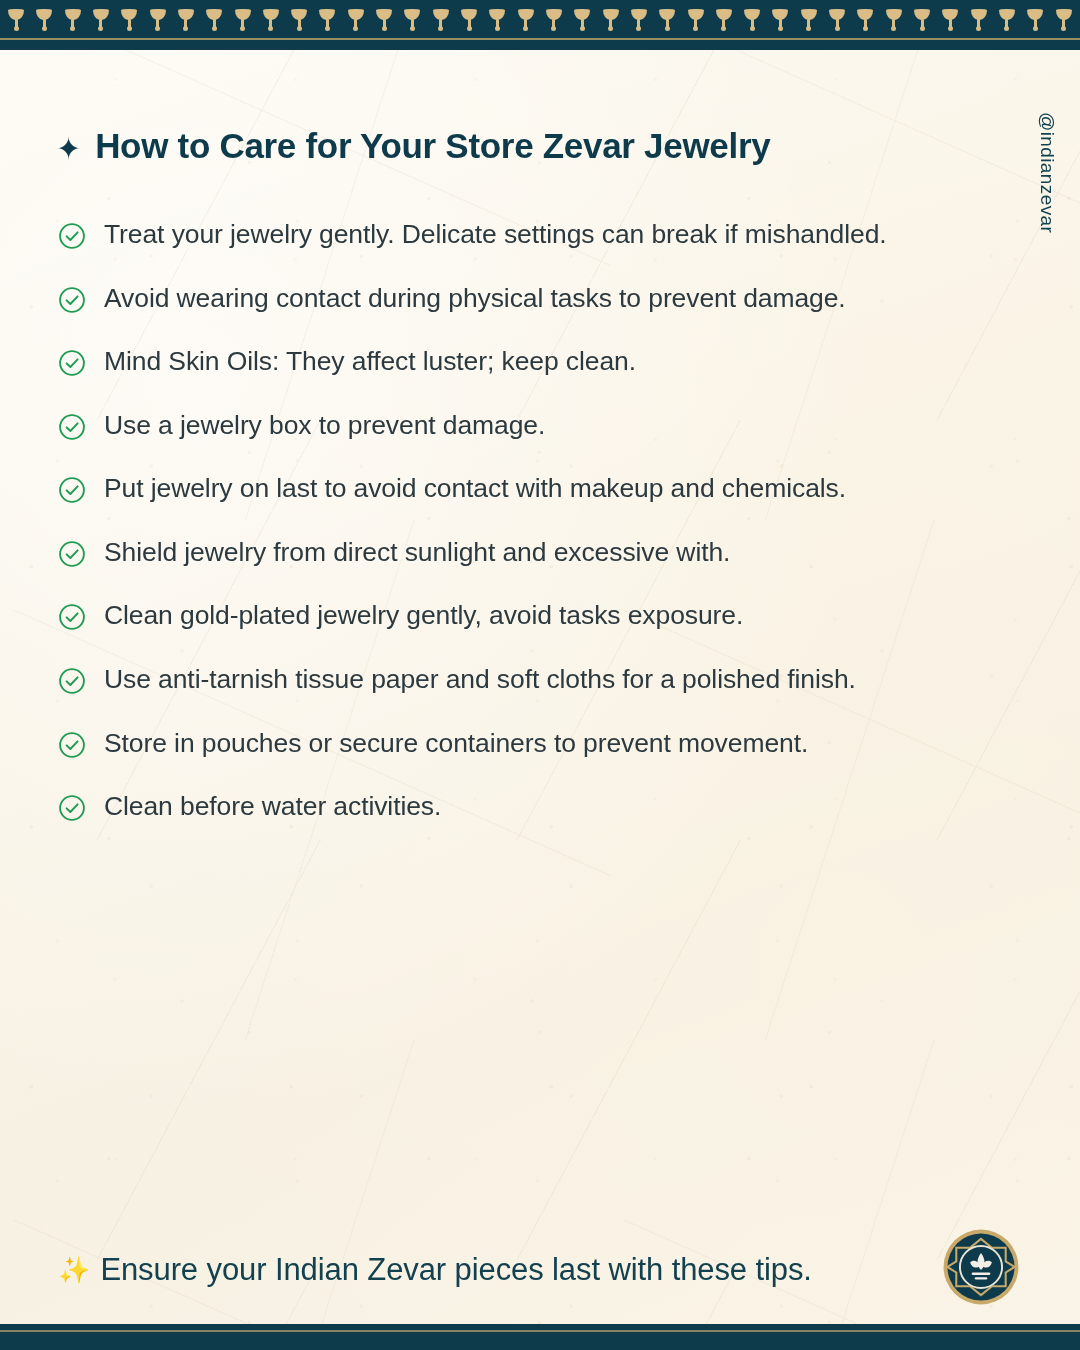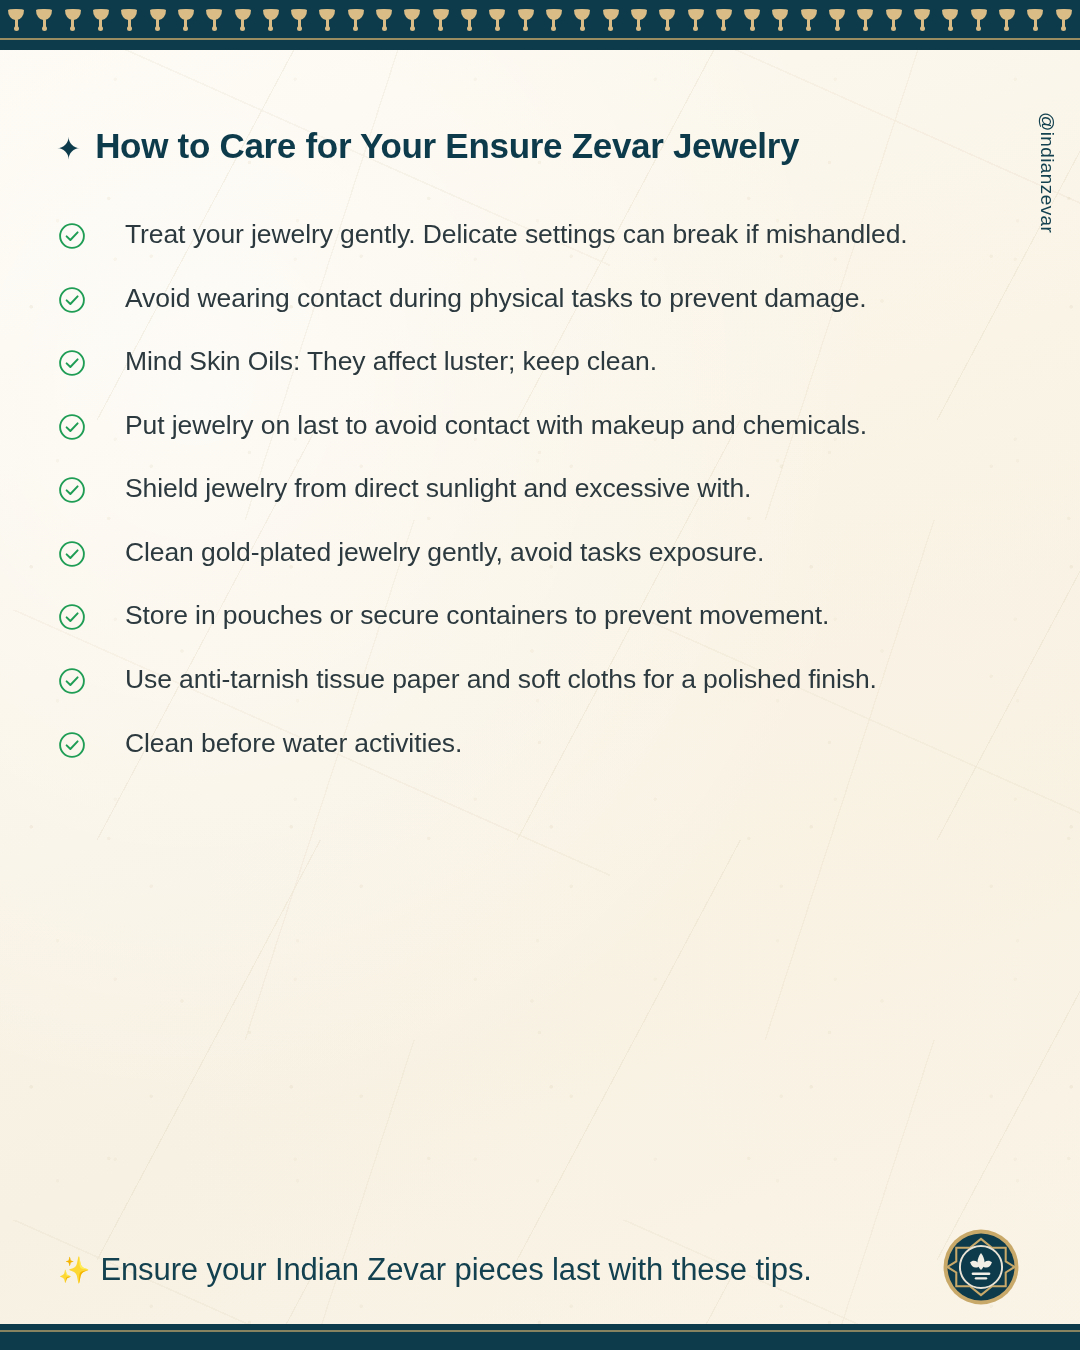--- a/index.html
+++ b/index.html
@@ -190,21 +190,20 @@
     width: 28px;
     height: 28px;
     margin-top: 6px;
   }
   .tip-text {
     font-size: 26.5px;
     line-height: 1.38;
     color: #2c3a3f;
     letter-spacing: -0.1px;
     font-family: "Liberation Sans", sans-serif;
-    margin-left: 21px;
   }
 
   
   .footer {
     position: absolute;
     left: 58px;
     bottom: 62px;
     display: flex;
     align-items: center;
     gap: 10px;
@@ -354,21 +353,21 @@
           <span class="dot"></span>
         </div>
       </div>
     <div class="inner-line"></div>
   </div>
 
   <div class="handle">@indianzevar</div>
 
   <div class="headline-row">
     <span class="headline-star">✦</span>
-    <div class="headline">How to Care for Your Ensure Zevar Jewelry</div>
+    <div class="headline">How to Care for Your Store Zevar Jewelry</div>
   </div>
 
   <div class="list" id="tips-list">
       <div class="tip">
         <span class="check"><svg viewBox="0 0 24 24" width="28" height="28">
             <circle cx="12" cy="12" r="10.2" fill="none" stroke="#1f9d55" stroke-width="1.6"></circle>
             <path d="M7.4 12.3 L10.6 15.4 L16.8 8.9" fill="none" stroke="#1f9d55" stroke-width="1.7" stroke-linecap="round" stroke-linejoin="round"></path>
           </svg></span>
         <div class="tip-text">Treat your jewelry gently. Delicate settings can break if mishandled.</div>
       </div>
@@ -384,20 +383,27 @@
             <circle cx="12" cy="12" r="10.2" fill="none" stroke="#1f9d55" stroke-width="1.6"></circle>
             <path d="M7.4 12.3 L10.6 15.4 L16.8 8.9" fill="none" stroke="#1f9d55" stroke-width="1.7" stroke-linecap="round" stroke-linejoin="round"></path>
           </svg></span>
         <div class="tip-text">Mind Skin Oils: They affect luster; keep clean.</div>
       </div>
       <div class="tip">
         <span class="check"><svg viewBox="0 0 24 24" width="28" height="28">
             <circle cx="12" cy="12" r="10.2" fill="none" stroke="#1f9d55" stroke-width="1.6"></circle>
             <path d="M7.4 12.3 L10.6 15.4 L16.8 8.9" fill="none" stroke="#1f9d55" stroke-width="1.7" stroke-linecap="round" stroke-linejoin="round"></path>
           </svg></span>
+        <div class="tip-text">Use a jewelry box to prevent damage.</div>
+      </div>
+      <div class="tip">
+        <span class="check"><svg viewBox="0 0 24 24" width="28" height="28">
+            <circle cx="12" cy="12" r="10.2" fill="none" stroke="#1f9d55" stroke-width="1.6"></circle>
+            <path d="M7.4 12.3 L10.6 15.4 L16.8 8.9" fill="none" stroke="#1f9d55" stroke-width="1.7" stroke-linecap="round" stroke-linejoin="round"></path>
+          </svg></span>
         <div class="tip-text">Put jewelry on last to avoid contact with makeup and chemicals.</div>
       </div>
       <div class="tip">
         <span class="check"><svg viewBox="0 0 24 24" width="28" height="28">
             <circle cx="12" cy="12" r="10.2" fill="none" stroke="#1f9d55" stroke-width="1.6"></circle>
             <path d="M7.4 12.3 L10.6 15.4 L16.8 8.9" fill="none" stroke="#1f9d55" stroke-width="1.7" stroke-linecap="round" stroke-linejoin="round"></path>
           </svg></span>
         <div class="tip-text">Shield jewelry from direct sunlight and excessive with.</div>
       </div>
       <div class="tip">
@@ -405,28 +411,28 @@
             <circle cx="12" cy="12" r="10.2" fill="none" stroke="#1f9d55" stroke-width="1.6"></circle>
             <path d="M7.4 12.3 L10.6 15.4 L16.8 8.9" fill="none" stroke="#1f9d55" stroke-width="1.7" stroke-linecap="round" stroke-linejoin="round"></path>
           </svg></span>
         <div class="tip-text">Clean gold-plated jewelry gently, avoid tasks exposure.</div>
       </div>
       <div class="tip">
         <span class="check"><svg viewBox="0 0 24 24" width="28" height="28">
             <circle cx="12" cy="12" r="10.2" fill="none" stroke="#1f9d55" stroke-width="1.6"></circle>
             <path d="M7.4 12.3 L10.6 15.4 L16.8 8.9" fill="none" stroke="#1f9d55" stroke-width="1.7" stroke-linecap="round" stroke-linejoin="round"></path>
           </svg></span>
+        <div class="tip-text">Use anti-tarnish tissue paper and soft cloths for a polished finish.</div>
+      </div>
+      <div class="tip">
+        <span class="check"><svg viewBox="0 0 24 24" width="28" height="28">
+            <circle cx="12" cy="12" r="10.2" fill="none" stroke="#1f9d55" stroke-width="1.6"></circle>
+            <path d="M7.4 12.3 L10.6 15.4 L16.8 8.9" fill="none" stroke="#1f9d55" stroke-width="1.7" stroke-linecap="round" stroke-linejoin="round"></path>
+          </svg></span>
         <div class="tip-text">Store in pouches or secure containers to prevent movement.</div>
-      </div>
-      <div class="tip">
-        <span class="check"><svg viewBox="0 0 24 24" width="28" height="28">
-            <circle cx="12" cy="12" r="10.2" fill="none" stroke="#1f9d55" stroke-width="1.6"></circle>
-            <path d="M7.4 12.3 L10.6 15.4 L16.8 8.9" fill="none" stroke="#1f9d55" stroke-width="1.7" stroke-linecap="round" stroke-linejoin="round"></path>
-          </svg></span>
-        <div class="tip-text">Use anti-tarnish tissue paper and soft cloths for a polished finish.</div>
       </div>
       <div class="tip">
         <span class="check"><svg viewBox="0 0 24 24" width="28" height="28">
             <circle cx="12" cy="12" r="10.2" fill="none" stroke="#1f9d55" stroke-width="1.6"></circle>
             <path d="M7.4 12.3 L10.6 15.4 L16.8 8.9" fill="none" stroke="#1f9d55" stroke-width="1.7" stroke-linecap="round" stroke-linejoin="round"></path>
           </svg></span>
         <div class="tip-text">Clean before water activities.</div>
       </div>
     </div>
 

